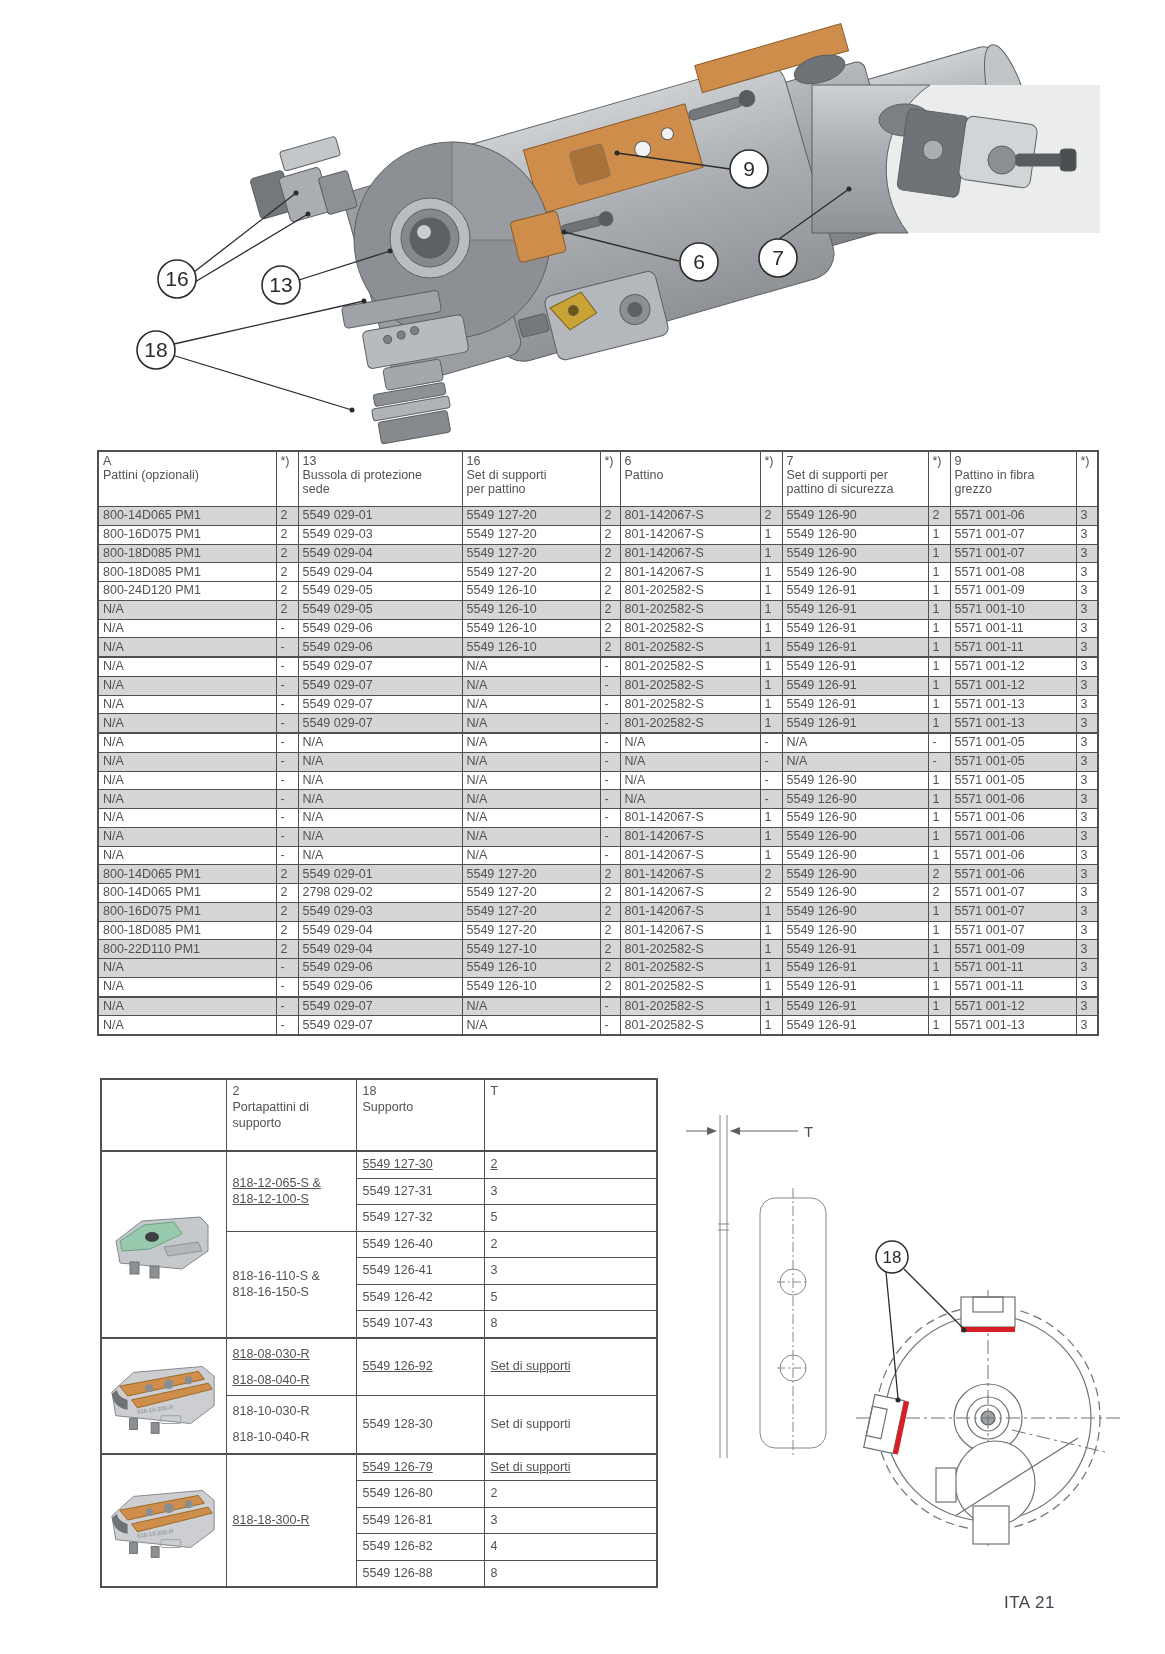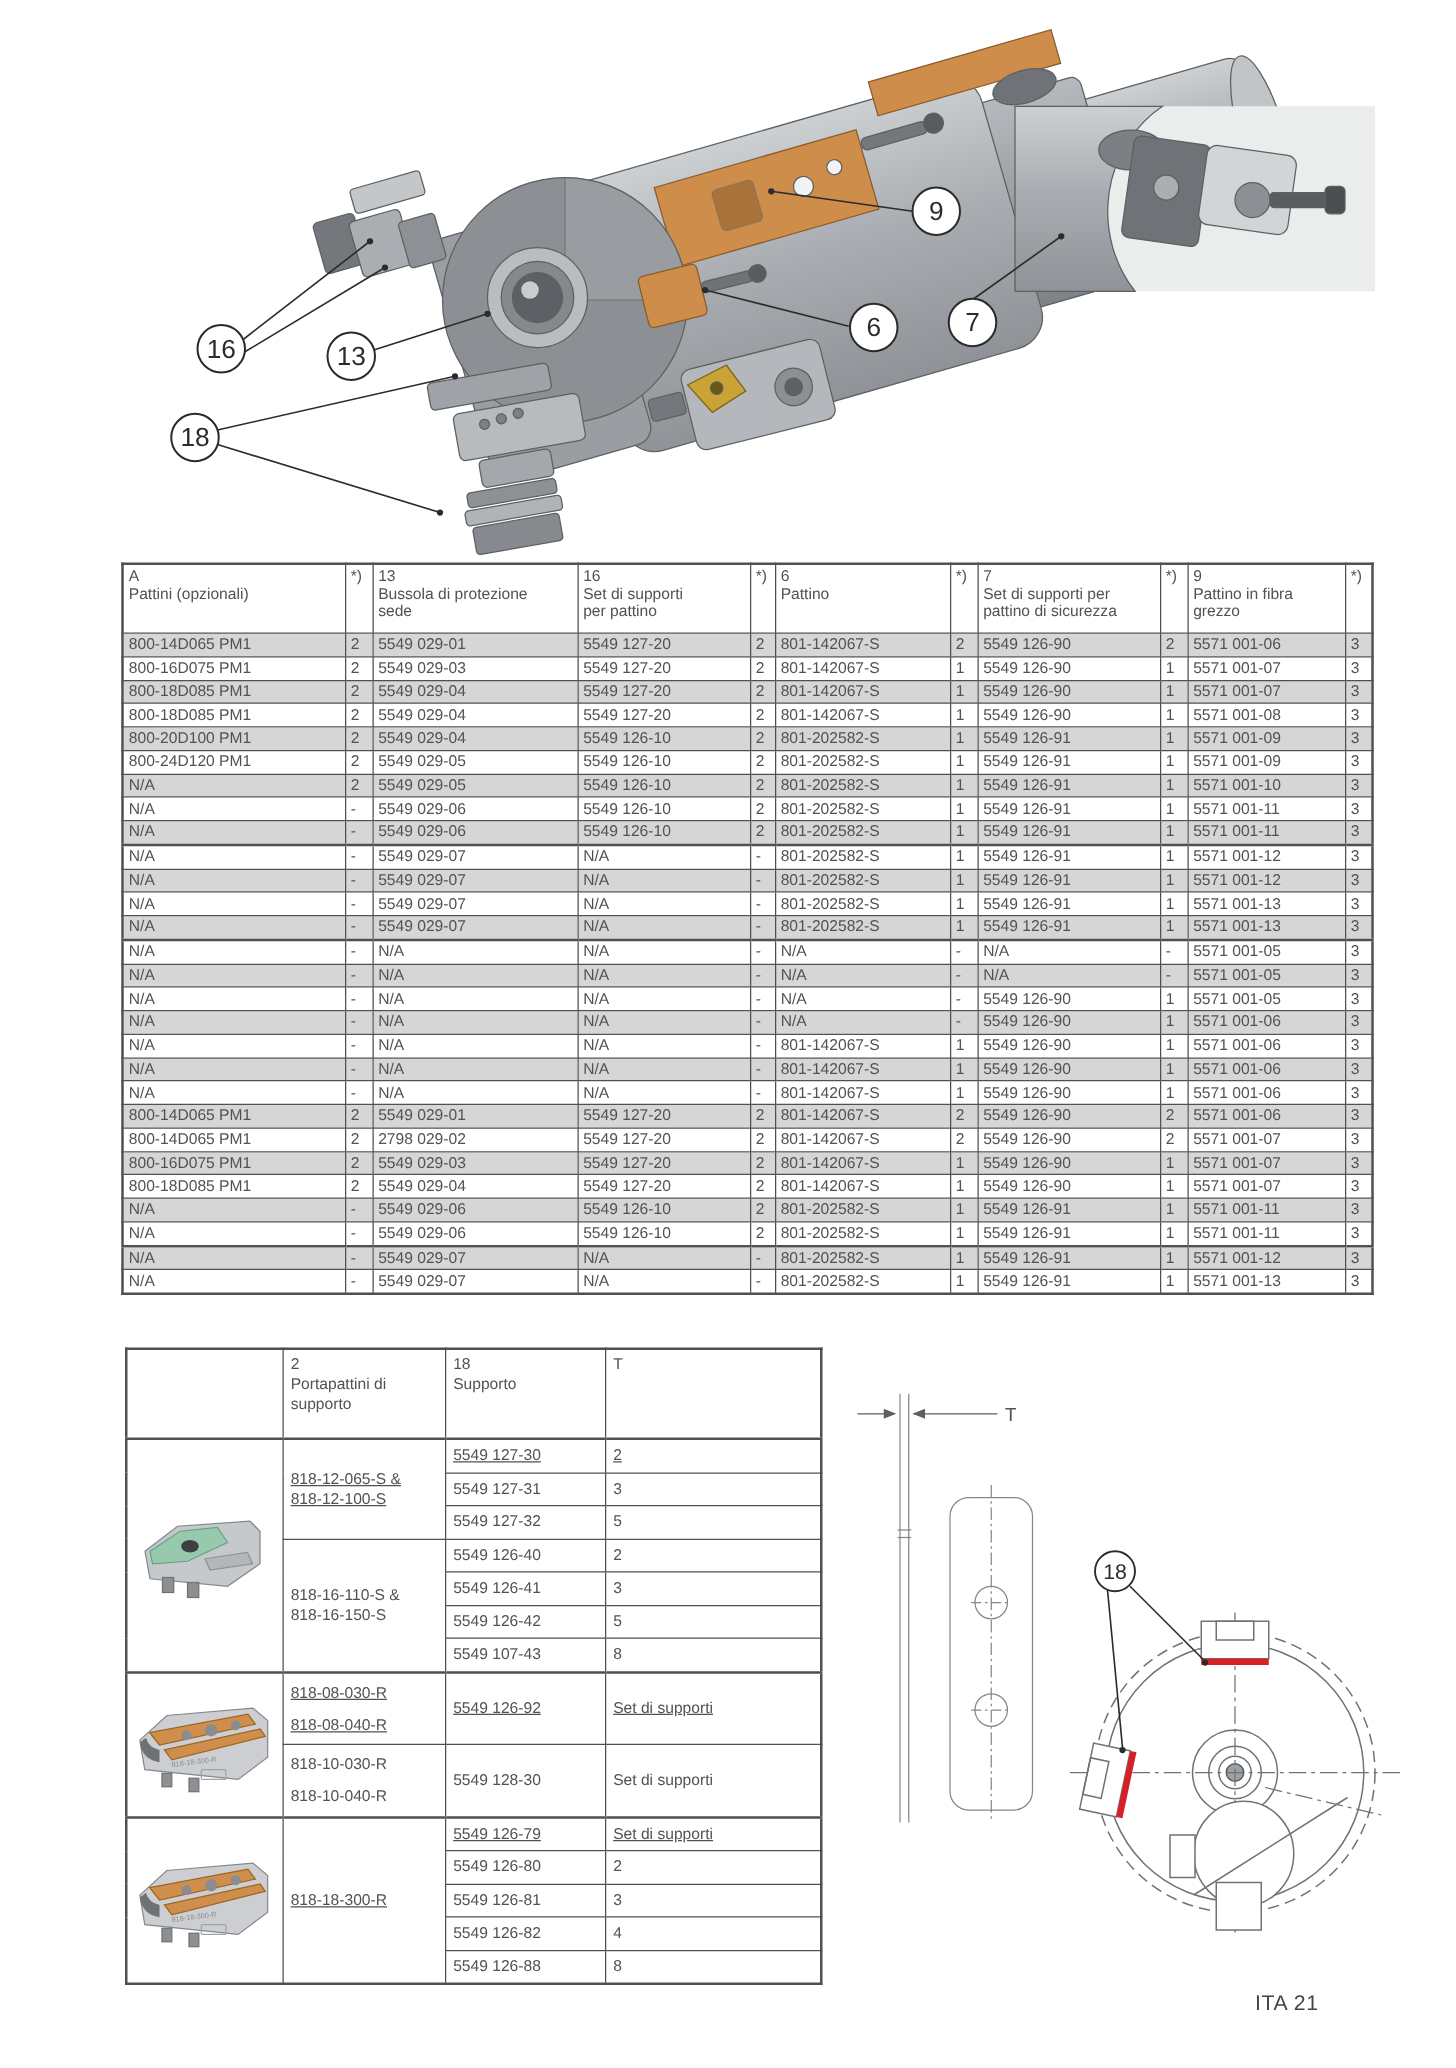--- a/index.html
+++ b/index.html
@@ -271,33 +271,20 @@
         <td>5549 029-04</td>
         <td>5549 127-20</td>
         <td>2</td>
         <td>801-142067-S</td>
         <td>1</td>
         <td>5549 126-90</td>
         <td>1</td>
         <td>5571 001-08</td>
         <td>3</td>
       </tr>
-      <tr class="shaded">
-        <td>800-20D100 PM1</td>
-        <td>2</td>
-        <td>5549 029-04</td>
-        <td>5549 126-10</td>
-        <td>2</td>
-        <td>801-202582-S</td>
-        <td>1</td>
-        <td>5549 126-91</td>
-        <td>1</td>
-        <td>5571 001-09</td>
-        <td>3</td>
-      </tr>
       <tr>
         <td>800-24D120 PM1</td>
         <td>2</td>
         <td>5549 029-05</td>
         <td>5549 126-10</td>
         <td>2</td>
         <td>801-202582-S</td>
         <td>1</td>
         <td>5549 126-91</td>
         <td>1</td>
@@ -529,20 +516,33 @@
         <td>800-18D085 PM1</td>
         <td>2</td>
         <td>5549 029-04</td>
         <td>5549 127-20</td>
         <td>2</td>
         <td>801-142067-S</td>
         <td>1</td>
         <td>5549 126-90</td>
         <td>1</td>
         <td>5571 001-07</td>
+        <td>3</td>
+      </tr>
+      <tr class="shaded">
+        <td>800-22D110 PM1</td>
+        <td>2</td>
+        <td>5549 029-04</td>
+        <td>5549 127-10</td>
+        <td>2</td>
+        <td>801-202582-S</td>
+        <td>1</td>
+        <td>5549 126-91</td>
+        <td>1</td>
+        <td>5571 001-09</td>
         <td>3</td>
       </tr>
       <tr class="shaded">
         <td>N/A</td>
         <td>-</td>
         <td>5549 029-06</td>
         <td>5549 126-10</td>
         <td>2</td>
         <td>801-202582-S</td>
         <td>1</td>

